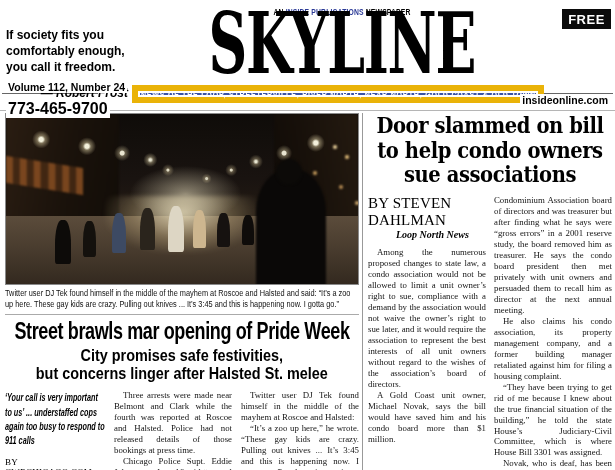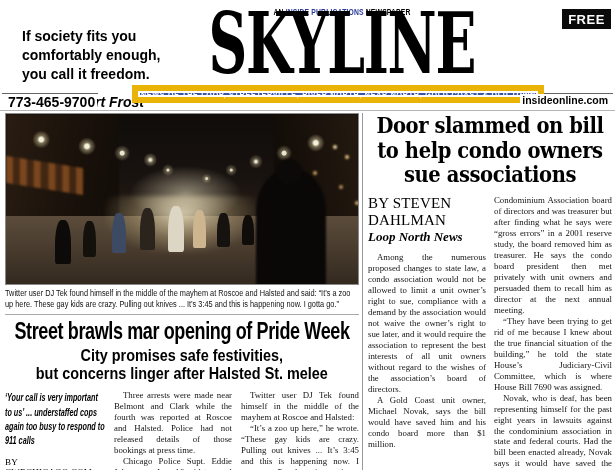--- a/index.html
+++ b/index.html
@@ -1,28 +1,28 @@
 <!DOCTYPE html>
 <html><head>
 <meta charset="utf-8">
 <style>
   * { margin:0; padding:0; box-sizing:border-box; }
   body { background:#777; font-family:"Liberation Sans", sans-serif; }
   .page { position:relative; width:615px; height:470px; background:#fff; overflow:hidden; margin:0 auto; }
 
   
   .masthead { position:absolute; top:0; left:0; width:615px; height:110px; }
-  .mast-quote { position:absolute; left:22px; top:27px; width:150px; font-size:14px; font-weight:bold; line-height:1.35; color:#000; }
+  .mast-quote { position:absolute; left:6px; top:27px; width:150px; font-size:12px; font-weight:bold; line-height:1.35; color:#000; }
   .mast-quote .attr { font-style:italic; text-align:right; padding-right:28px; margin-top:9px; }
   .tagline { position:absolute; left:232px; top:7px; width:220px; text-align:center; font-size:8.5px; font-weight:bold; letter-spacing:.2px; transform:scaleX(.8); transform-origin:center top; white-space:nowrap; }
   .tagline .blue { color:#2b3a97; }
   .paper-title { position:absolute; left:201px; top:2px; width:440px; text-align:center; font-family:"DejaVu Serif", serif; font-weight:bold; font-size:84px; line-height:1; color:#000; transform:scaleX(.64); transform-origin:left top; letter-spacing:-2px; }
   .free-badge { position:absolute; right:4px; top:9px; width:49px; height:20px; background:#0b0b0b; color:#fff; font-weight:bold; font-size:13px; display:flex; align-items:center; justify-content:center; letter-spacing:.5px; }
   .vol-line { position:absolute; left:6px; top:81px; font-size:10.5px; font-weight:bold; }
-  .phone-line { position:absolute; left:6px; top:94px; font-size:14px; font-weight:bold; }
+  .phone-line { position:absolute; left:6px; top:100px; font-size:16px; font-weight:bold; }
   .date-line { position:absolute; right:5px; top:81px; font-size:10.5px; font-weight:bold; text-align:right; }
   .site-line { position:absolute; right:5px; top:94px; font-size:10.5px; font-weight:bold; text-align:left; }
   .region-banner { position:absolute; left:100px; top:85px; width:412px; height:18px; background:#3a53a4; border:6px solid #eab308; box-shadow:inset 0 0 0 2px #fff, inset 0 0 0 3px #3a53a4; display:flex; align-items:center; justify-content:center;margin-left:32px; }
   .region-banner span { color:#fff; font-size:8px; font-weight:bold; letter-spacing:.9px; white-space:nowrap; transform:scaleX(.88); transform-origin:center; }
   .rule-left { position:absolute; left:2px; top:93px; width:96px; border-top:1px solid #666; }
   .rule-right { position:absolute; right:2px; top:93px; width:99px; border-top:1px solid #666; }
   
   .rule-left, .rule-right { z-index:0; }
   .vol-line,.phone-line,.date-line,.site-line { background:#fff; z-index:1; padding:0 2px; }
 
@@ -77,21 +77,21 @@
   .body-par { font-family:"Liberation Serif", serif; font-size:8.8px; line-height:1.25; text-align:justify; text-indent:9px; color:#141414; }
   .body-par + .body-par { margin-top:0; }
   .noindent { text-indent:0; }
 
   
   .right-story { position:absolute; left:368px; top:2px; width:244px; }
   .right-headline { width:287px; transform:scaleX(.85); transform-origin:left top; text-align:center; font-family:"DejaVu Serif", serif; font-weight:bold; font-size:23px; line-height:1.07; letter-spacing:-.5px; color:#000; }
   .right-cols { display:flex; gap:8px; margin-top:8px; }
   .rcol { width:118px; flex:none; }
   .r-byline { font-family:"Liberation Serif", serif; font-size:15px; letter-spacing:.2px; color:#000; }
-  .r-source { font-family:"Liberation Serif", serif; font-size:13px; font-style:italic; font-weight:bold; margin-bottom:7px; color:#000; }
+  .r-source { font-family:"Liberation Serif", serif; font-size:10px; font-style:italic; font-weight:bold; margin-bottom:7px; color:#000;margin-left:28px; }
 </style>
 </head>
 <body>
 
 <div class="page">
 
   <header class="masthead">
     <div class="rule-left"></div>
     <div class="rule-right"></div>
 
@@ -104,20 +104,21 @@
     <div class="tagline">
       <span>AN</span>
       <span class="blue">INSIDE PUBLICATIONS</span>
       <span>NEWSPAPER</span>
     </div>
 
     <div class="paper-title">SKYLINE</div>
 
     <div class="free-badge">FREE</div>
 
+    <div class="vol-line">Volume 112, Number 24</div>
     <div class="phone-line">773-465-9700</div>
 
     <div class="region-banner">
       <span>NEWS OF THE LOOP, STREETERVILLE, RIVER NORTH, NEAR NORTH, GOLD COAST &amp; OLD TOWN</span>
     </div>
 
     <div class="site-line">insideonline.com</div>
   </header>
 
   <main class="main">
@@ -181,19 +182,20 @@
       <div class="right-cols">
         <div class="rcol">
           <p class="r-byline">BY STEVEN DAHLMAN</p>
           <p class="r-source">Loop North News</p>
           <p class="body-par">Among the numerous proposed changes to state law, a condo association would not be allowed to limit a unit owner’s right to sue, compliance with a demand by the association would not waive the owner’s right to sue later, and it would require the association to represent the best interests of all unit owners without regard to the wishes of the association’s board of directors.</p>
           <p class="body-par">A Gold Coast unit owner, Michael Novak, says the bill would have saved him and his condo board more than $1 million.</p>
 
         </div>
         <div class="rcol">
           <p class="body-par noindent">Condominium Association board of directors and was treasurer but after finding what he says were “gross errors” in a 2001 reserve study, the board removed him as treasurer. He says the condo board president then met privately with unit owners and persuaded them to recall him as director at the next annual meeting.</p>
-          <p class="body-par">“They have been trying to get rid of me because I knew about the true financial situation of the building,” he told the state House’s Judiciary-Civil Committee, which is where House Bill 7690 was assigned.</p>
+          <p class="body-par">He also claims his condo association, its property management company, and a former building manager retaliated against him for filing a housing complaint.</p>
+          <p class="body-par">“They have been trying to get rid of me because I knew about the true financial situation of the building,” he told the state House’s Judiciary-Civil Committee, which is where House Bill 3301 was assigned.</p>
           <p class="body-par">Novak, who is deaf, has been representing himself for the past eight years in lawsuits against the condominium association in state and federal courts. Had the bill been enacted already, Novak says it would have saved the Condominium Association $526,331 and him more than $600,000 in legal</p>
         </div>
       </div>
     </section>
   </main>
 </div>
 
 </body></html>

